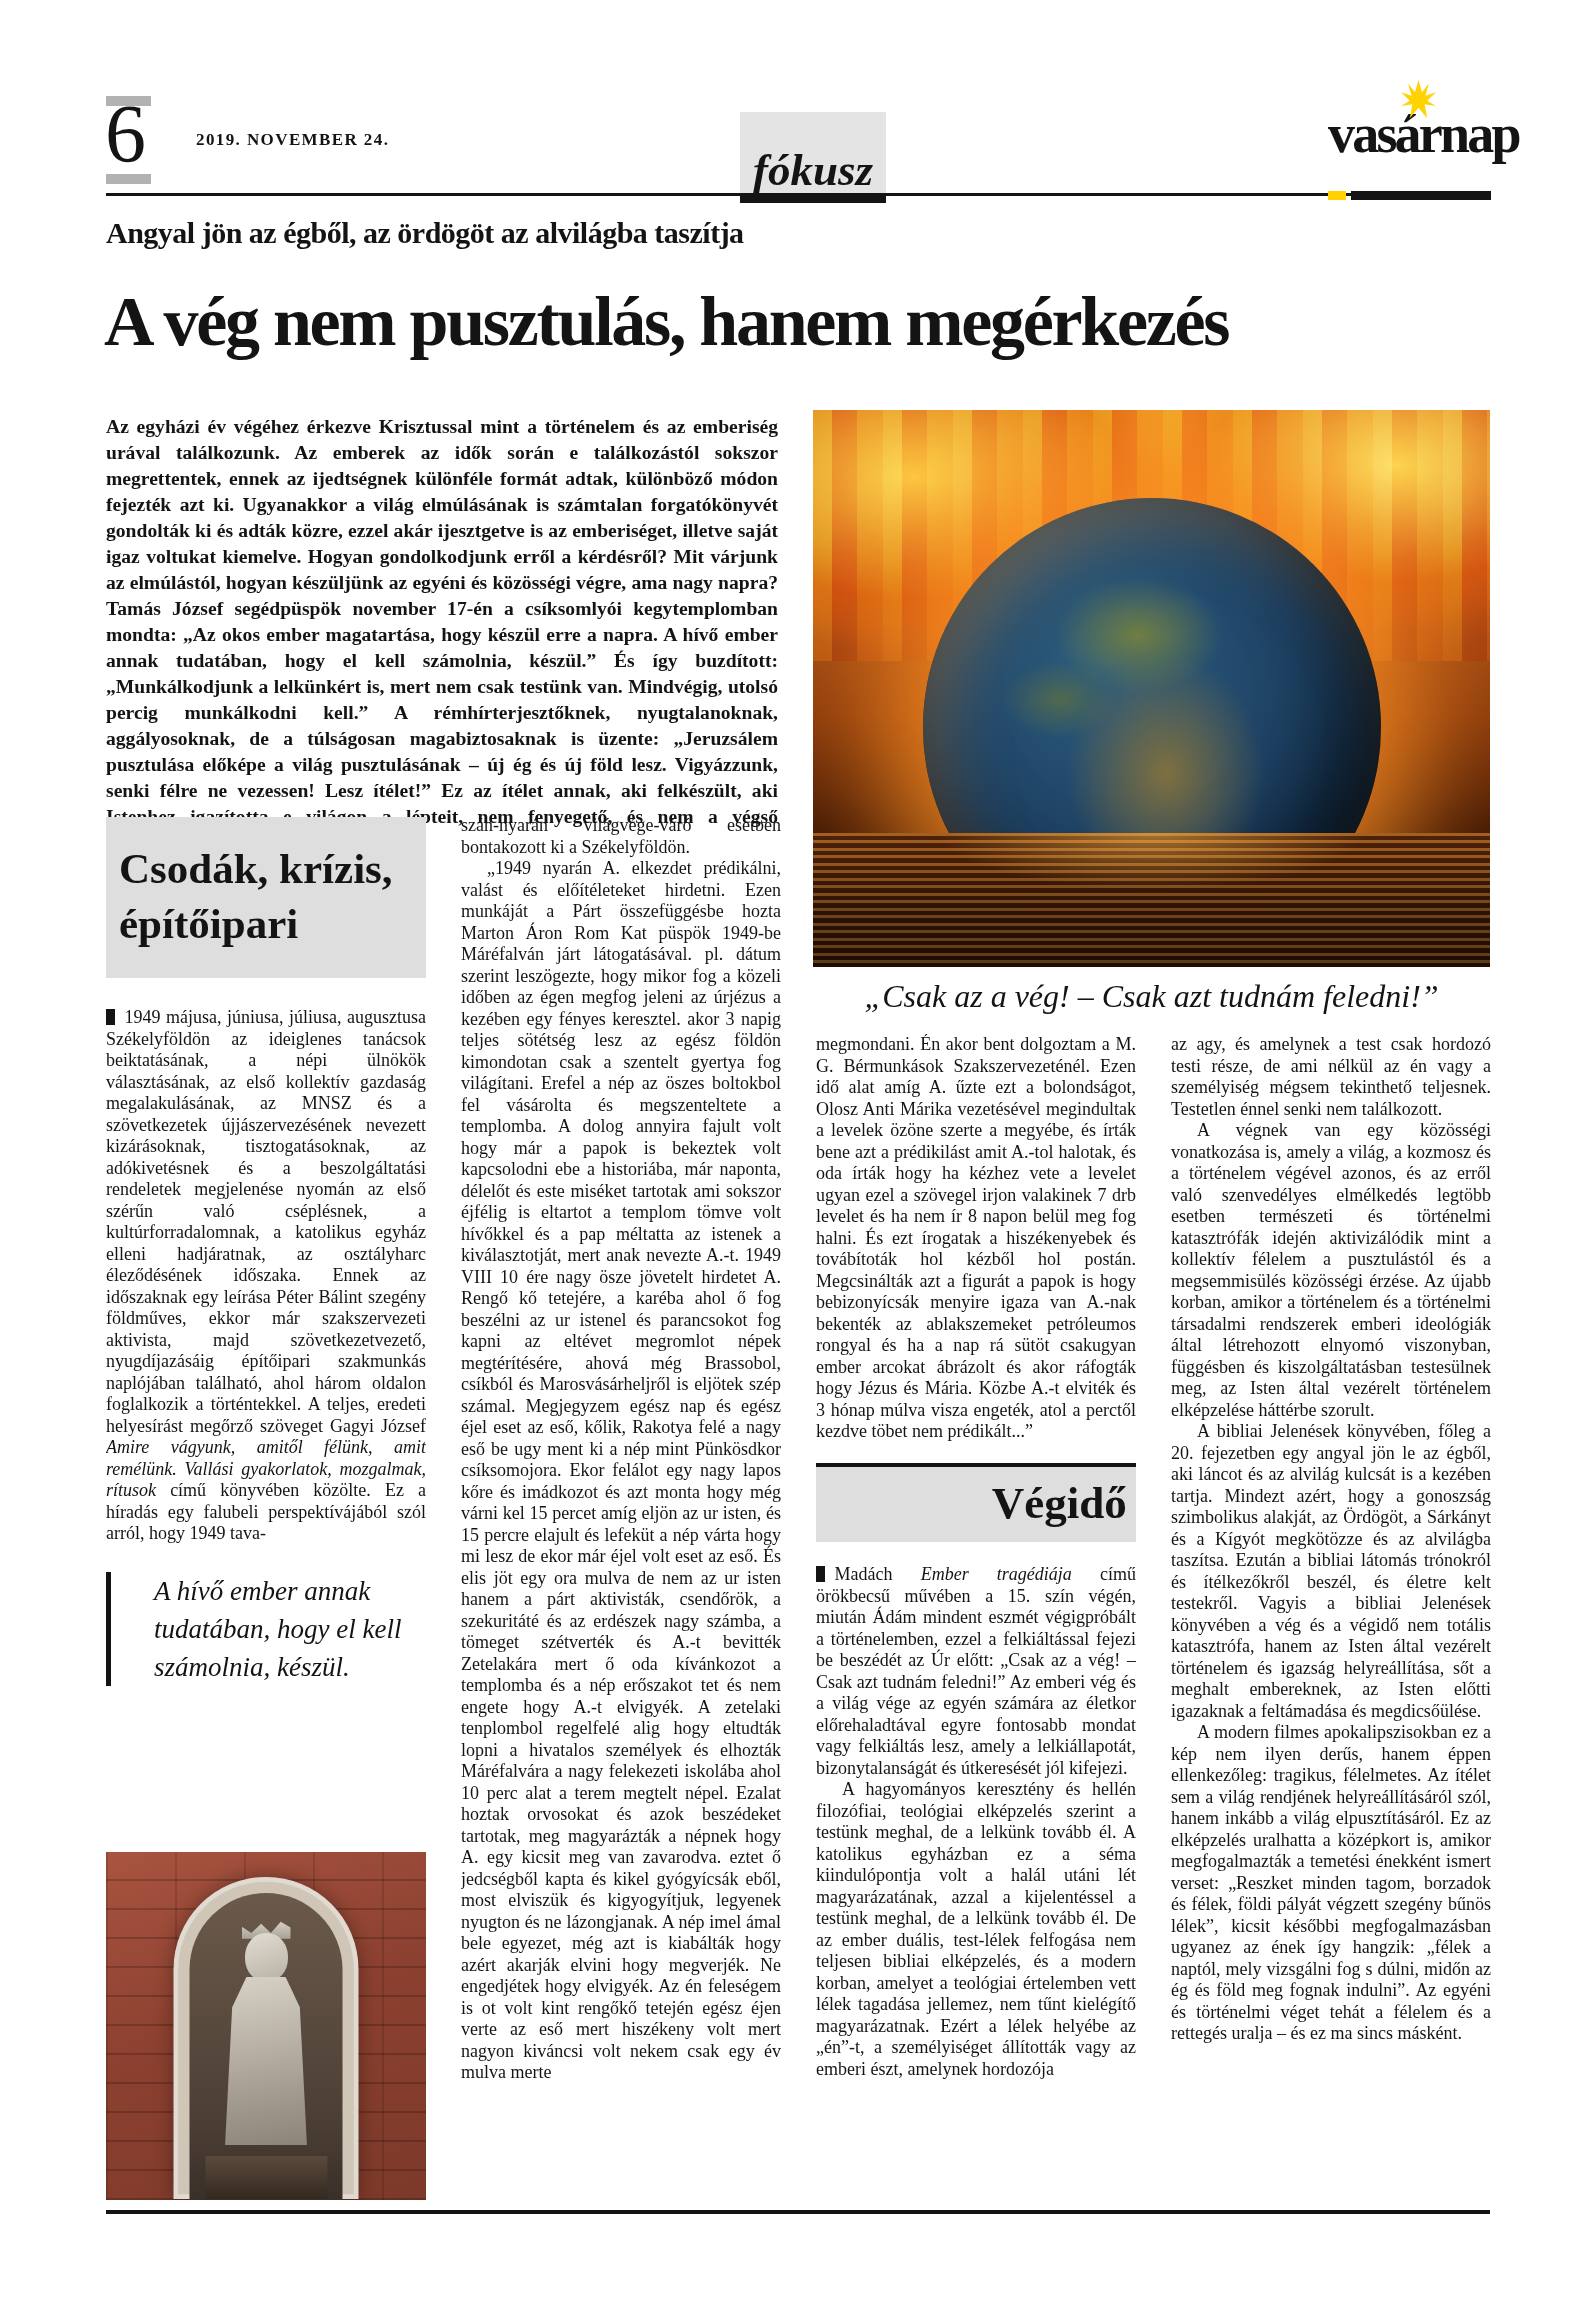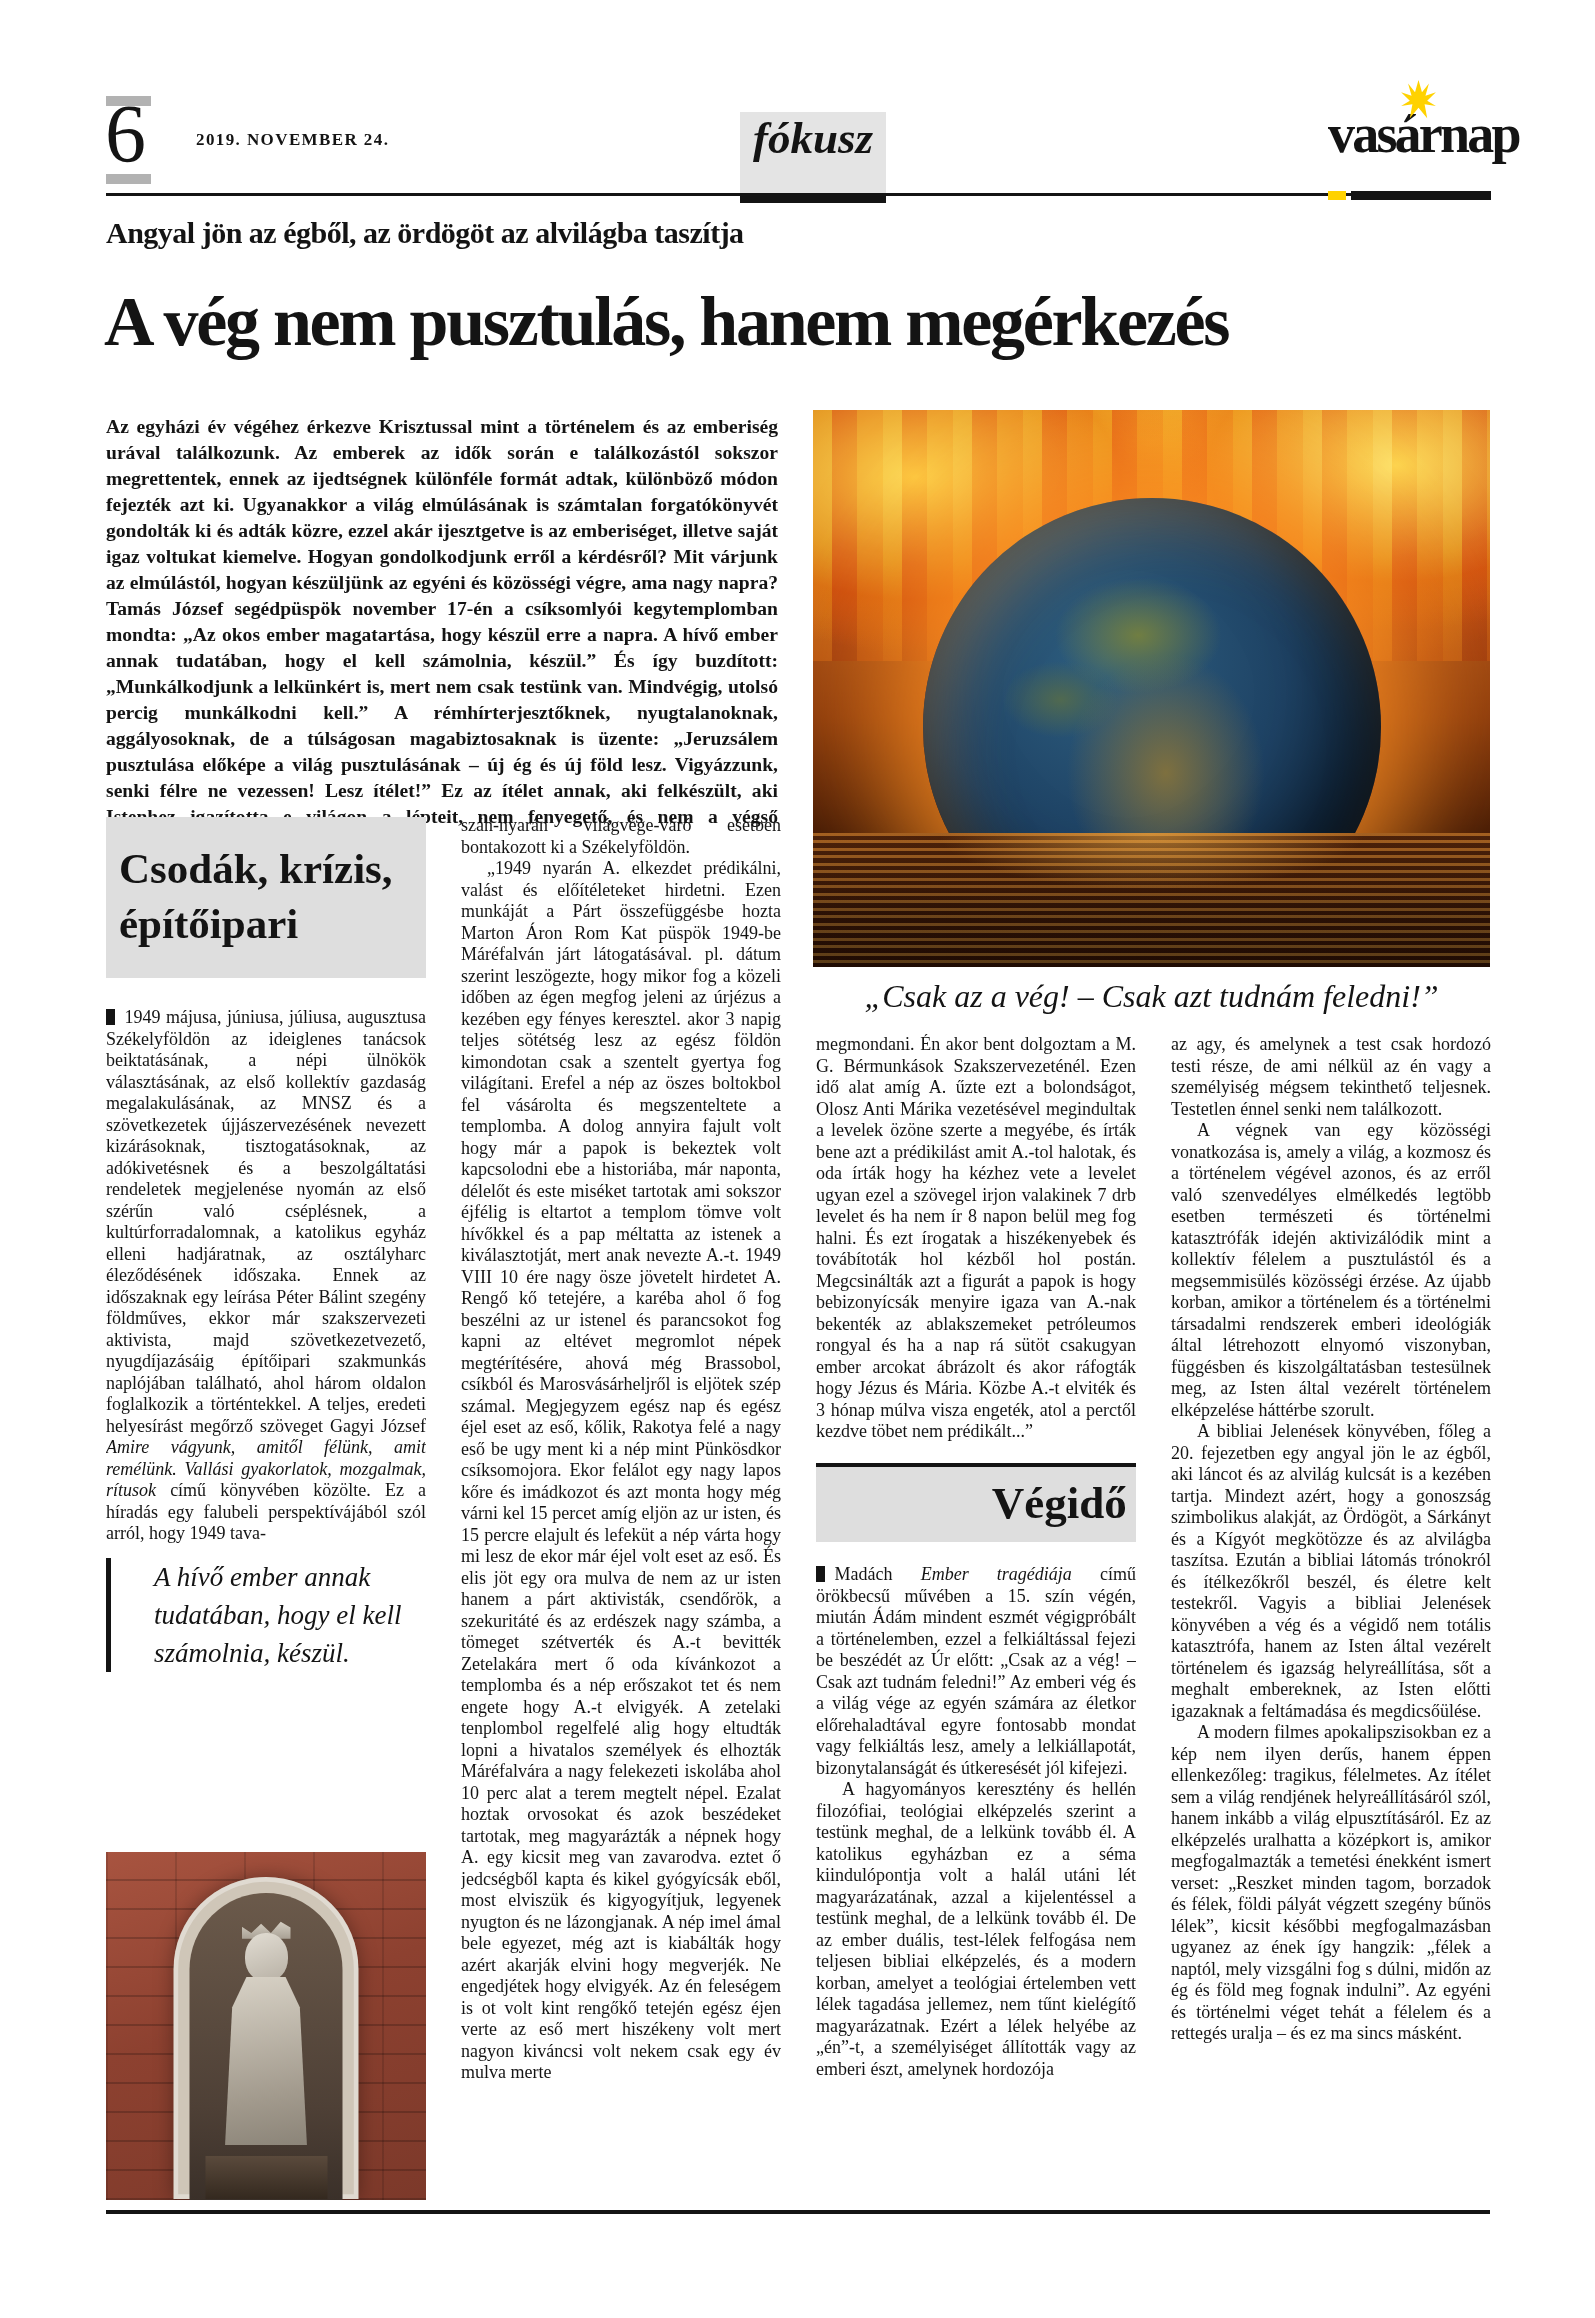--- a/index.html
+++ b/index.html
@@ -6,21 +6,21 @@
   body{
     width:1595px;height:2319px;position:relative;background:#ffffff;
     font-family:"Liberation Serif", serif;color:#141414;overflow:hidden;
   }
 
   
   .pg-bar{position:absolute;left:106px;width:45px;height:9.8px;background:#b2b2b2;}
   .page-number{position:absolute;left:105px;top:93px;font-size:82px;line-height:82px;font-weight:400;}
   .issue-date{position:absolute;left:196px;top:130px;font-size:17px;font-weight:700;letter-spacing:1.4px;}
   .section-box{position:absolute;left:740px;top:112px;width:146px;height:84px;background:#e4e4e4;
-    display:flex;align-items:flex-start;justify-content:center;}
+    display:flex;align-items:flex-end;justify-content:center;}
   .section-box span{font-style:italic;font-weight:700;font-size:45px;}
   .section-underline{position:absolute;left:740px;top:193px;width:146px;height:10.3px;background:#141414;}
   .header-rule{position:absolute;left:106px;top:193px;width:1384px;height:3.3px;background:#141414;}
   .logo-wrap{position:absolute;left:1328px;top:107px;width:163px;}
   .logo-text{font-weight:700;font-size:54px;letter-spacing:-2.8px;line-height:54px;white-space:nowrap;}
   .logo-flame{position:absolute;left:73px;top:-27px;width:35px;height:40px;}
   .logo-bar{position:absolute;left:0;top:84px;width:163px;height:9.3px;display:flex;}
   .logo-bar .yel{width:18px;height:9.3px;background:#ffd200;margin-right:4.7px;}
   .logo-bar .blk{flex:1;height:9.3px;background:#141414;}
 
@@ -64,21 +64,21 @@
   #col2{left:461px;top:815px;height:1384px;}
   #col3{left:816px;top:1034px;height:1167px;}
   #col4{left:1171px;top:1034px;height:1168px;}
   .col p{margin:0;}
   .col p.indent{text-indent:26px;}
   .col p em{font-style:italic;}
   .sq{display:inline-block;width:9.3px;height:16px;background:#141414;margin-right:9.3px;vertical-align:-1.9px;}
 
   .box-title{background:#dedede;padding:24px 23px 27px 13px;margin-bottom:29px;
     font-size:43px;line-height:55px;font-weight:700;text-align:left;}
-  .pullquote{margin:13px 0 0 0;border-left:5.6px solid #141414;padding-left:43px;
+  .pullquote{margin:27px 0 0 0;border-left:5.6px solid #141414;padding-left:43px;
     font-style:italic;font-size:27px;line-height:38px;text-align:left;}
   .section-head{margin:20.6px 0 22.4px 0;border-top:4.2px solid #141414;background:#dedede;
     padding:14px 9.3px 16px 14px;font-size:45px;line-height:45px;font-weight:700;text-align:right;}
 
   
   .statue-photo{position:absolute;left:106px;top:1852px;width:320px;height:348px;overflow:hidden;
     background:
       repeating-linear-gradient(0deg, rgba(0,0,0,.20) 0 2.3px, rgba(0,0,0,0) 2.3px 29px),
       repeating-linear-gradient(90deg, rgba(0,0,0,.13) 0 2.3px, rgba(0,0,0,0) 2.3px 69px),
       linear-gradient(160deg,#a85440 0%,#8d4130 45%,#7c392a 100%);}

